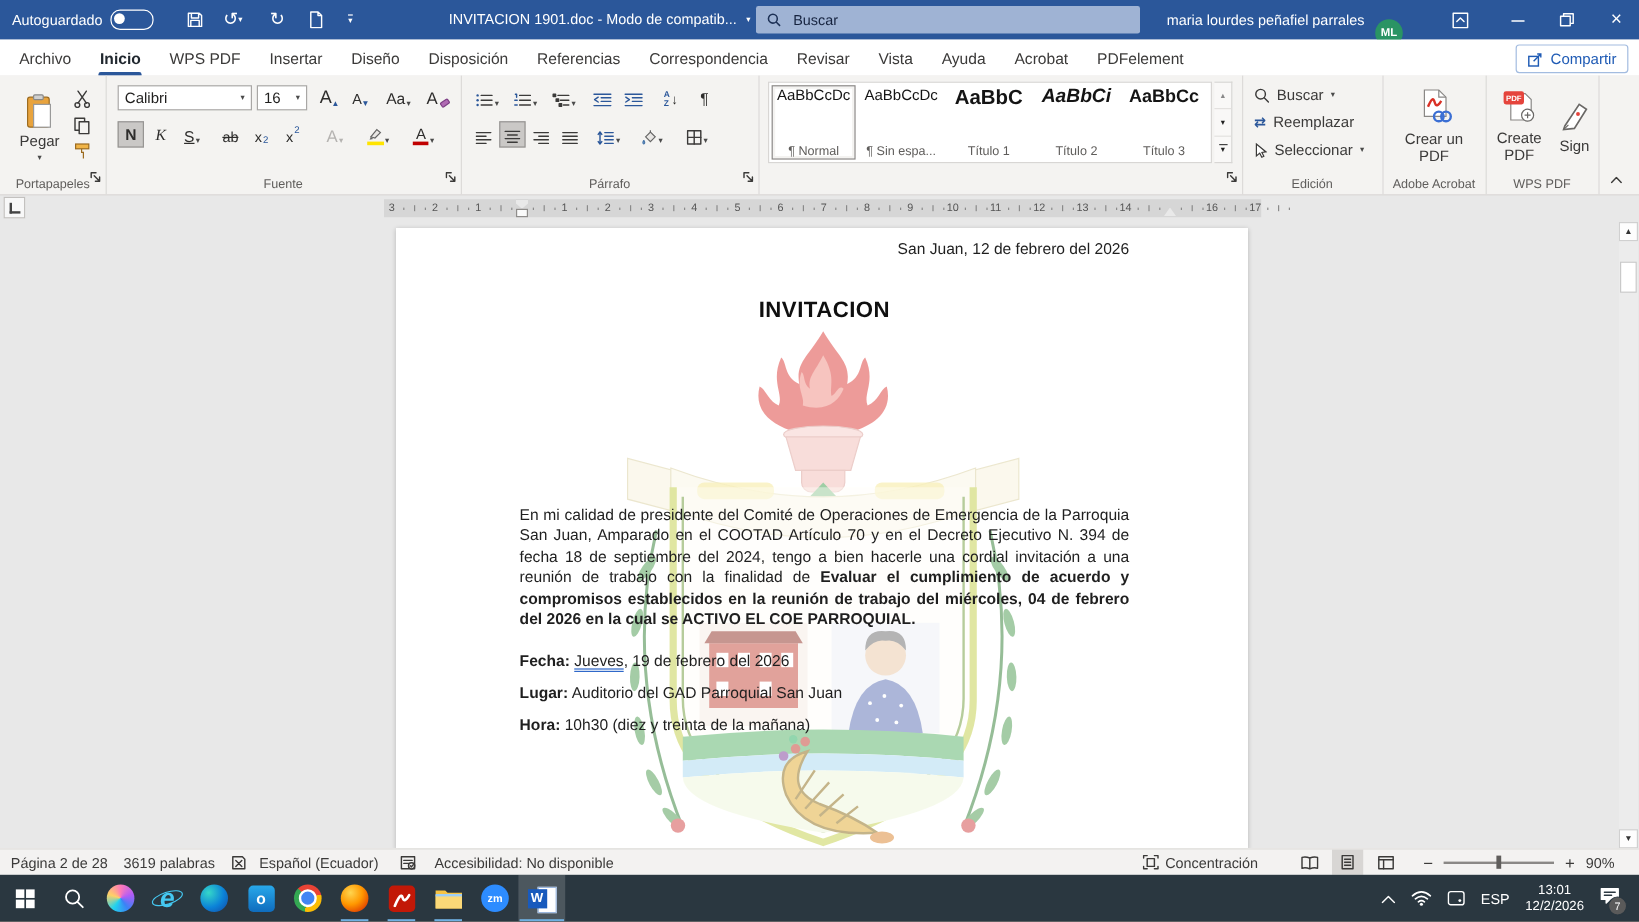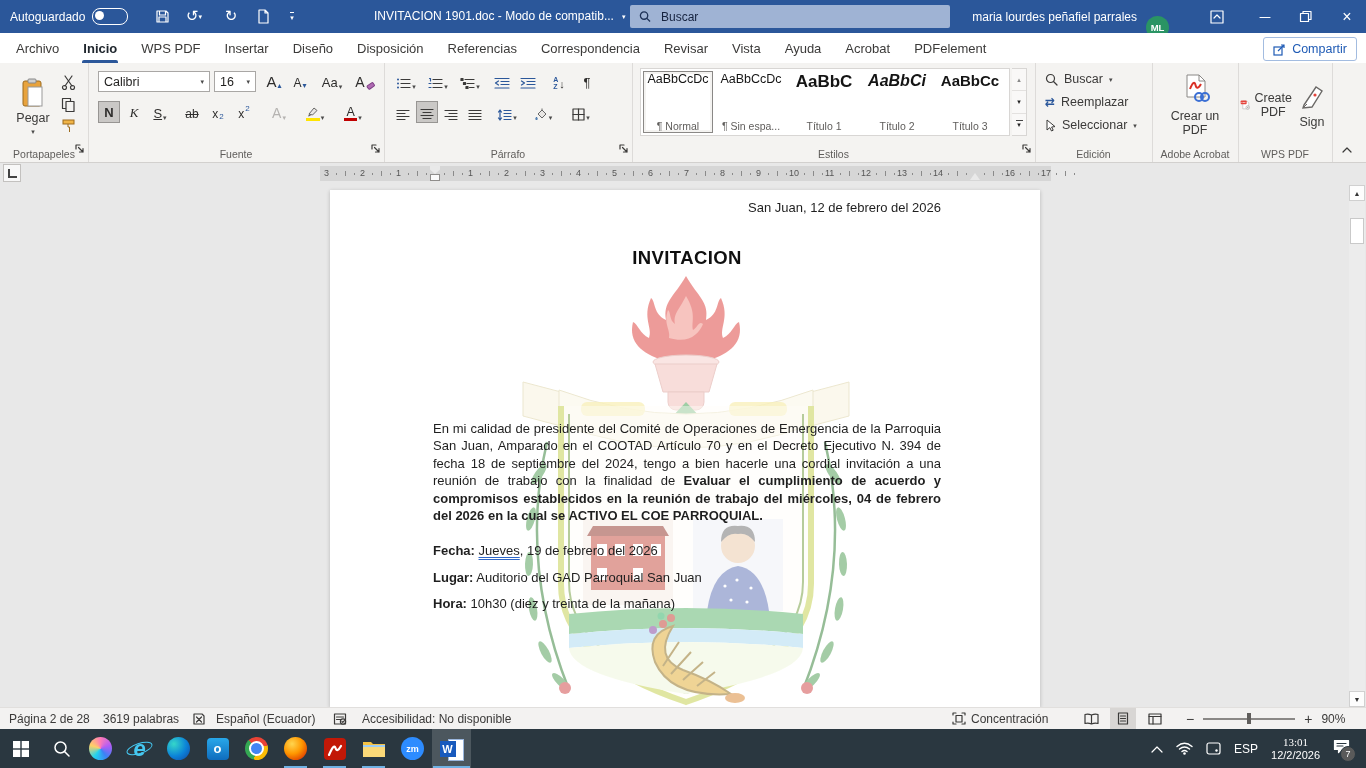--- a/index.html
+++ b/index.html
@@ -434,21 +434,20 @@
             <span style="font-size:7px;color:#888;">▴</span>
           </div>
         <div class="btn" style="flex:1;border-top:1px solid #e3e1df;">
             <span style="font-size:7px;">▾</span>
           </div>
         <div class="btn" style="flex:1;border-top:1px solid #e3e1df;flex-direction:column;">
             <span style="width:7px;height:1px;background:#444;"></span>
             <span style="font-size:7px;">▾</span>
           </div>
       </div>
-      <div class="glabel">Estilos</div>
       <div class="launch"><svg class="s" width="10" height="10" viewBox="0 0 10 10">
             <path d="M1 1 h4 M1 1 v4 M3.5 3.5 L8 8 M8 4.5 V8 H4.5"></path>
           </svg></div>
     </div>
 
     <div class="group" style="left:1035px;width:117px;">
       <div class="edrow" style="top:9px;">
         <svg class="s" width="13" height="13" viewBox="0 0 13 13">
             <circle cx="5.5" cy="5.5" r="4"></circle>
             <path d="M8.5 8.5 L12 12"></path>
@@ -479,21 +478,21 @@
           <circle cx="20" cy="24" r="4" fill="none" stroke="#3b6fd4" stroke-width="2"></circle>
           <circle cx="26" cy="24" r="4" fill="none" stroke="#3b6fd4" stroke-width="2"></circle>
           <path d="M22 24 h2" stroke="#3b6fd4" stroke-width="2"></path>
         </svg>
         <span class="bigbtn-label" style="width:70px;">Crear un PDF</span>
       </div>
       <div class="glabel">Adobe Acrobat</div>
     </div>
 
     <div class="group" style="left:1238px;width:94px;border-right:1px solid #dddbd9;">
-      <div class="abs btn" style="left:2px;top:6px;width:52px;height:72px;flex-direction:row;gap:4px;">
+      <div class="abs btn" style="left:2px;top:6px;width:52px;height:72px;flex-direction:column;gap:4px;">
         <svg width="30" height="30" viewBox="0 0 30 30">
           <path d="M8 4 h12 l5 5 v17 h-17 z" fill="#fff" stroke="#8a8886"></path>
           <rect x="2" y="2" width="17" height="11" rx="2" fill="#e5443c"></rect>
           <text x="10.5" y="10" font-size="6.5" fill="#fff" text-anchor="middle" font-weight="bold">PDF</text>
           <circle cx="22" cy="22" r="5" fill="#fff" stroke="#6a6866"></circle>
           <path d="M22 19.5 v5 M19.5 22 h5" stroke="#6a6866"></path>
         </svg>
         <span class="bigbtn-label" style="width:48px;">Create PDF</span>
       </div>
       <div class="abs btn" style="left:56px;top:6px;width:36px;height:72px;flex-direction:column;gap:4px;">
@@ -877,21 +876,21 @@
       <svg width="17" height="13" viewBox="0 0 17 13">
         <path d="M1 4.5 Q8.5 -2 16 4.5 M3.5 7 Q8.5 2.8 13.5 7 M6 9.5 Q8.5 7.6 11 9.5" stroke="#fff" stroke-width="1.4" fill="none" stroke-linecap="round"></path>
         <circle cx="8.5" cy="11.5" r="1.3" fill="#fff"></circle>
       </svg>
       <svg class="w" width="15" height="13" viewBox="0 0 15 13">
           <rect x="1" y="1" width="13" height="11" rx="2"></rect>
           <circle cx="10.5" cy="8.5" r="1.2" fill="#fff" stroke="none"></circle>
         </svg>
       <span style="font-size:12px;">ESP</span>
       <span class="clock">
-        <span style="display:block;font-family:Liberation Serif, serif;">13:01</span>
+        <span style="display:block;">13:01</span>
         <span style="display:block;">12/2/2026</span>
       </span>
       <span style="position:relative;margin-right:6px;">
         <svg class="w" width="17" height="15" viewBox="0 0 17 15">
             <path d="M1.5 1.5 h14 v9 h-7 l-3 3 v-3 h-4 z" fill="#fff"></path>
             <path d="M4 4.5 h9 M4 7 h6" stroke="#2a3740"></path>
           </svg>
         <span class="badge">7</span>
       </span>
     </div>

